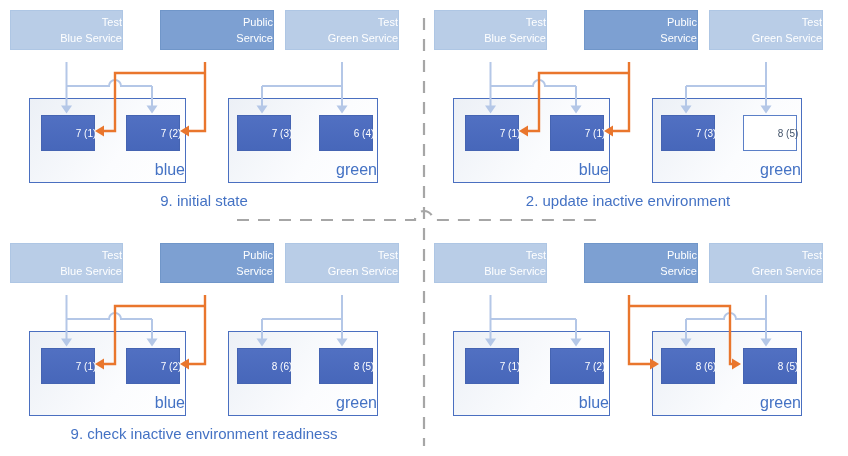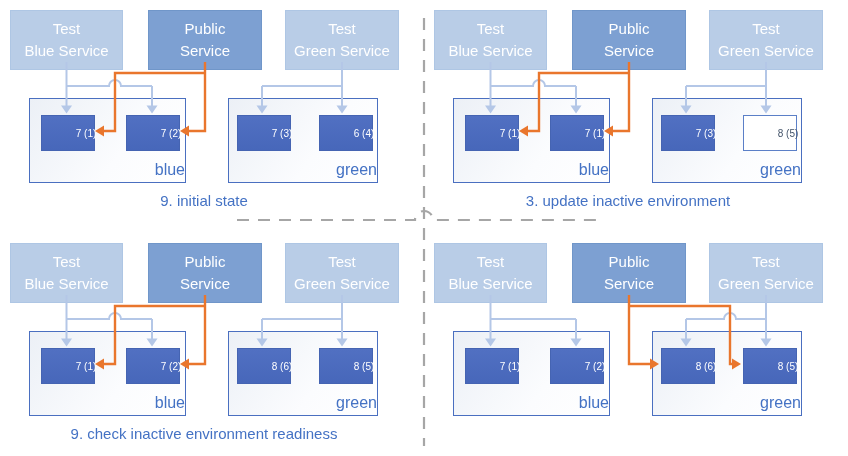--- a/index.html
+++ b/index.html
@@ -4,26 +4,26 @@
 <style>
   html,body{margin:0;padding:0;background:#ffffff;}
   .canvas{
     position:relative;width:848px;height:456px;background:#ffffff;overflow:hidden;
     font-family:"Liberation Sans",sans-serif;
   }
   .panel{position:absolute;width:424px;height:233px;}
   .arrows{position:absolute;left:0;top:0;width:424px;height:233px;pointer-events:none;}
   .overlay{position:absolute;left:0;top:0;width:848px;height:456px;pointer-events:none;}
   .svc{
-    position:absolute;top:10px;height:60px;box-sizing:border-box;
-    display:flex;flex-direction:column;justify-content:center;text-align:center;
-    color:#ffffff;font-size:15px;line-height:1.5;
+    position:absolute;top:10px;height:40px;box-sizing:border-box;
+    display:flex;flex-direction:column;justify-content:center;text-align:right;
+    color:#ffffff;font-size:11px;line-height:1.5;
   }
   .svc.light{background:#b9cde7;border:1px solid #aec6e4;}
-  .svc.public{background:#7da0d2;border:1px solid #7096c9;}
+  .svc.public{background:#7da0d2;border:1px solid #7096c9;margin-left:12px;}
   .env{
     position:absolute;top:98px;height:85px;box-sizing:border-box;
     border:1px solid #4a6fc0;background:linear-gradient(125deg,#ecf0f6 0%,#fbfcfe 60%,#ffffff 100%);
   }
   .env-label{
     position:absolute;left:0;right:0;bottom:3px;text-align:right;
     color:#4472c4;font-size:16px;
   }
   .inst{
     position:absolute;top:16px;width:54px;height:36px;box-sizing:border-box;
@@ -134,21 +134,21 @@
       </g>
       <g stroke="#e9762d" stroke-width="2.4" fill="none">
         <path d="M205 62 V131 H189"></path>
         <path d="M205 73 H115 V131 H104"></path>
       </g>
       <g fill="#e9762d">
         <polygon points="104,125.5 104,136.5 95,131"></polygon>
         <polygon points="189,125.5 189,136.5 180,131"></polygon>
       </g>
     </svg>
-    <div class="caption">3. update inactive environment</div>
+    <div class="caption">2. update inactive environment</div>
   </div>
 
   <div class="panel" style="left:0;top:233px">
     <div class="svc light" style="left:10px;width:113px">
       <div>Test</div>
       <div>Blue Service</div>
     </div>
     <div class="svc public" style="left:148px;width:114px">
       <div>Public</div>
       <div>Service</div>

